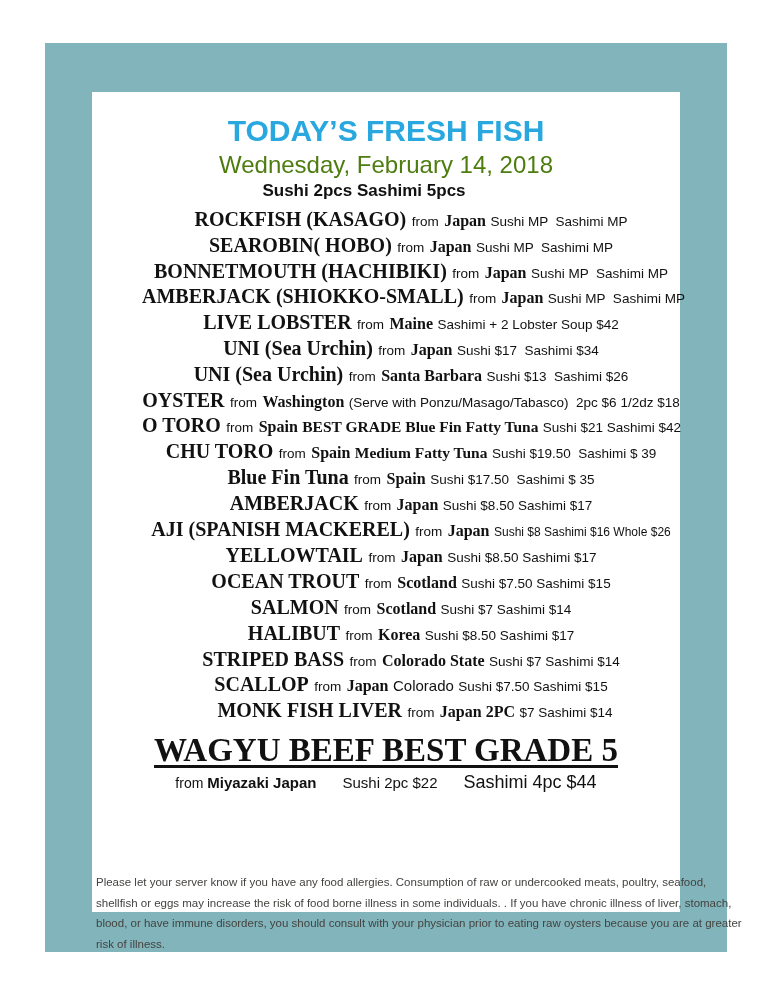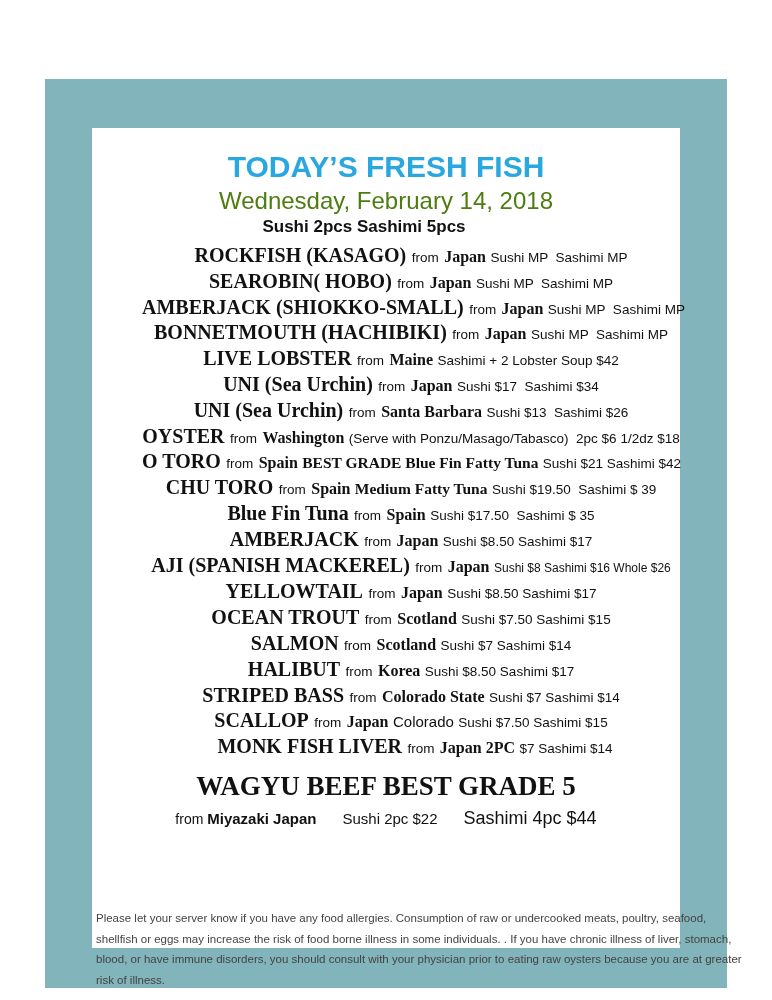--- a/index.html
+++ b/index.html
@@ -3,21 +3,21 @@
 <meta charset="utf-8">
 <style>
   * { margin: 0; padding: 0; box-sizing: border-box; }
   html, body { background: #ffffff; }
   body {
     width: 772px; height: 1000px;
     position: relative;
     font-family: "Liberation Sans", sans-serif;
     overflow: hidden;
   }
-  .canvas { position: absolute; inset: 0; margin-top: 36px; }
+  .canvas { position: absolute; inset: 0; }
 
   .frame {
     position: absolute;
     left: 45px; top: 43px;
     width: 682px; height: 909px;
     background: #81b4bb;
   }
   .page {
     position: absolute;
     left: 92px; top: 92px;
@@ -80,23 +80,24 @@
   }
   .nt2 { font-size: 15px; }
   .pr { font-size: 13.5px; white-space: pre; }
   .item.sp .pr { font-size: 12px; }
 
   .special { margin-top: 10px; text-align: center; }
   .special-title {
     display: inline-block;
     font-family: "Liberation Serif", serif;
     font-weight: bold;
-    font-size: 27px;
+    font-size: 33px;
     line-height: 30px;
     color: #111111;
+    text-decoration: underline;
     text-decoration-thickness: 3px;
     text-underline-offset: 4px;
   }
   .special-sub {
     margin-top: 7px;
     font-size: 14px;
     color: #111111;
     white-space: pre;
   }
   .special-sub .sfrom { font-size: 14px; }
@@ -123,22 +124,22 @@
   <div class="frame" style="background: rgb(129, 180, 187);"></div>
 
   <div class="page">
     <div class="menu-title" style="color: rgb(41, 168, 224);">TODAY’S FRESH FISH</div>
     <div class="menu-date">Wednesday, February 14, 2018</div>
     <div class="menu-sub">Sushi 2pcs Sashimi 5pcs</div>
 
     <div class="menu-list">
         <div class="item"><span class="nm">ROCKFISH (KASAGO)</span> <span class="fr">from</span> <span class="or">Japan</span>  <span class="pr">Sushi MP  Sashimi MP</span></div>
         <div class="item"><span class="nm">SEAROBIN( HOBO)</span> <span class="fr">from</span> <span class="or">Japan</span>  <span class="pr">Sushi MP  Sashimi MP</span></div>
+        <div class="item"><span class="nm">BONNETMOUTH (HACHIBIKI)</span> <span class="fr">from</span> <span class="or">Japan</span>  <span class="pr">Sushi MP  Sashimi MP</span></div>
         <div class="item"><span class="nm">AMBERJACK (SHIOKKO-SMALL)</span> <span class="fr">from</span> <span class="or">Japan</span>  <span class="pr">Sushi MP  Sashimi MP</span></div>
-        <div class="item"><span class="nm">BONNETMOUTH (HACHIBIKI)</span> <span class="fr">from</span> <span class="or">Japan</span>  <span class="pr">Sushi MP  Sashimi MP</span></div>
         <div class="item"><span class="nm">LIVE LOBSTER</span> <span class="fr">from</span> <span class="or">Maine</span>  <span class="pr">Sashimi + 2 Lobster Soup $42</span></div>
         <div class="item"><span class="nm">UNI (Sea Urchin)</span> <span class="fr">from</span> <span class="or">Japan</span>  <span class="pr">Sushi $17  Sashimi $34</span></div>
         <div class="item"><span class="nm">UNI (Sea Urchin)</span> <span class="fr">from</span> <span class="or">Santa Barbara</span>  <span class="pr">Sushi $13  Sashimi $26</span></div>
         <div class="item"><span class="nm">OYSTER</span> <span class="fr">from</span> <span class="or">Washington</span>  <span class="pr">(Serve with Ponzu/Masago/Tabasco)  2pc $6 1/2dz $18</span></div>
         <div class="item"><span class="nm">O TORO</span> <span class="fr">from</span> <span class="or">Spain</span> <span class="nt">BEST GRADE Blue Fin Fatty Tuna</span> <span class="pr">Sushi $21 Sashimi $42</span></div>
         <div class="item"><span class="nm">CHU TORO</span> <span class="fr">from</span> <span class="or">Spain</span> <span class="nt">Medium Fatty Tuna</span> <span class="pr">Sushi $19.50  Sashimi $ 39</span></div>
         <div class="item"><span class="nm">Blue Fin Tuna</span> <span class="fr">from</span> <span class="or">Spain</span>  <span class="pr">Sushi $17.50  Sashimi $ 35</span></div>
         <div class="item"><span class="nm">AMBERJACK</span> <span class="fr">from</span> <span class="or">Japan</span>  <span class="pr">Sushi $8.50 Sashimi $17</span></div>
         <div class="item sp"><span class="nm">AJI (SPANISH MACKEREL)</span> <span class="fr">from</span> <span class="or">Japan</span>  <span class="pr">Sushi $8 Sashimi $16 Whole $26</span></div>
         <div class="item"><span class="nm">YELLOWTAIL</span> <span class="fr">from</span> <span class="or">Japan</span>  <span class="pr">Sushi $8.50 Sashimi $17</span></div>

